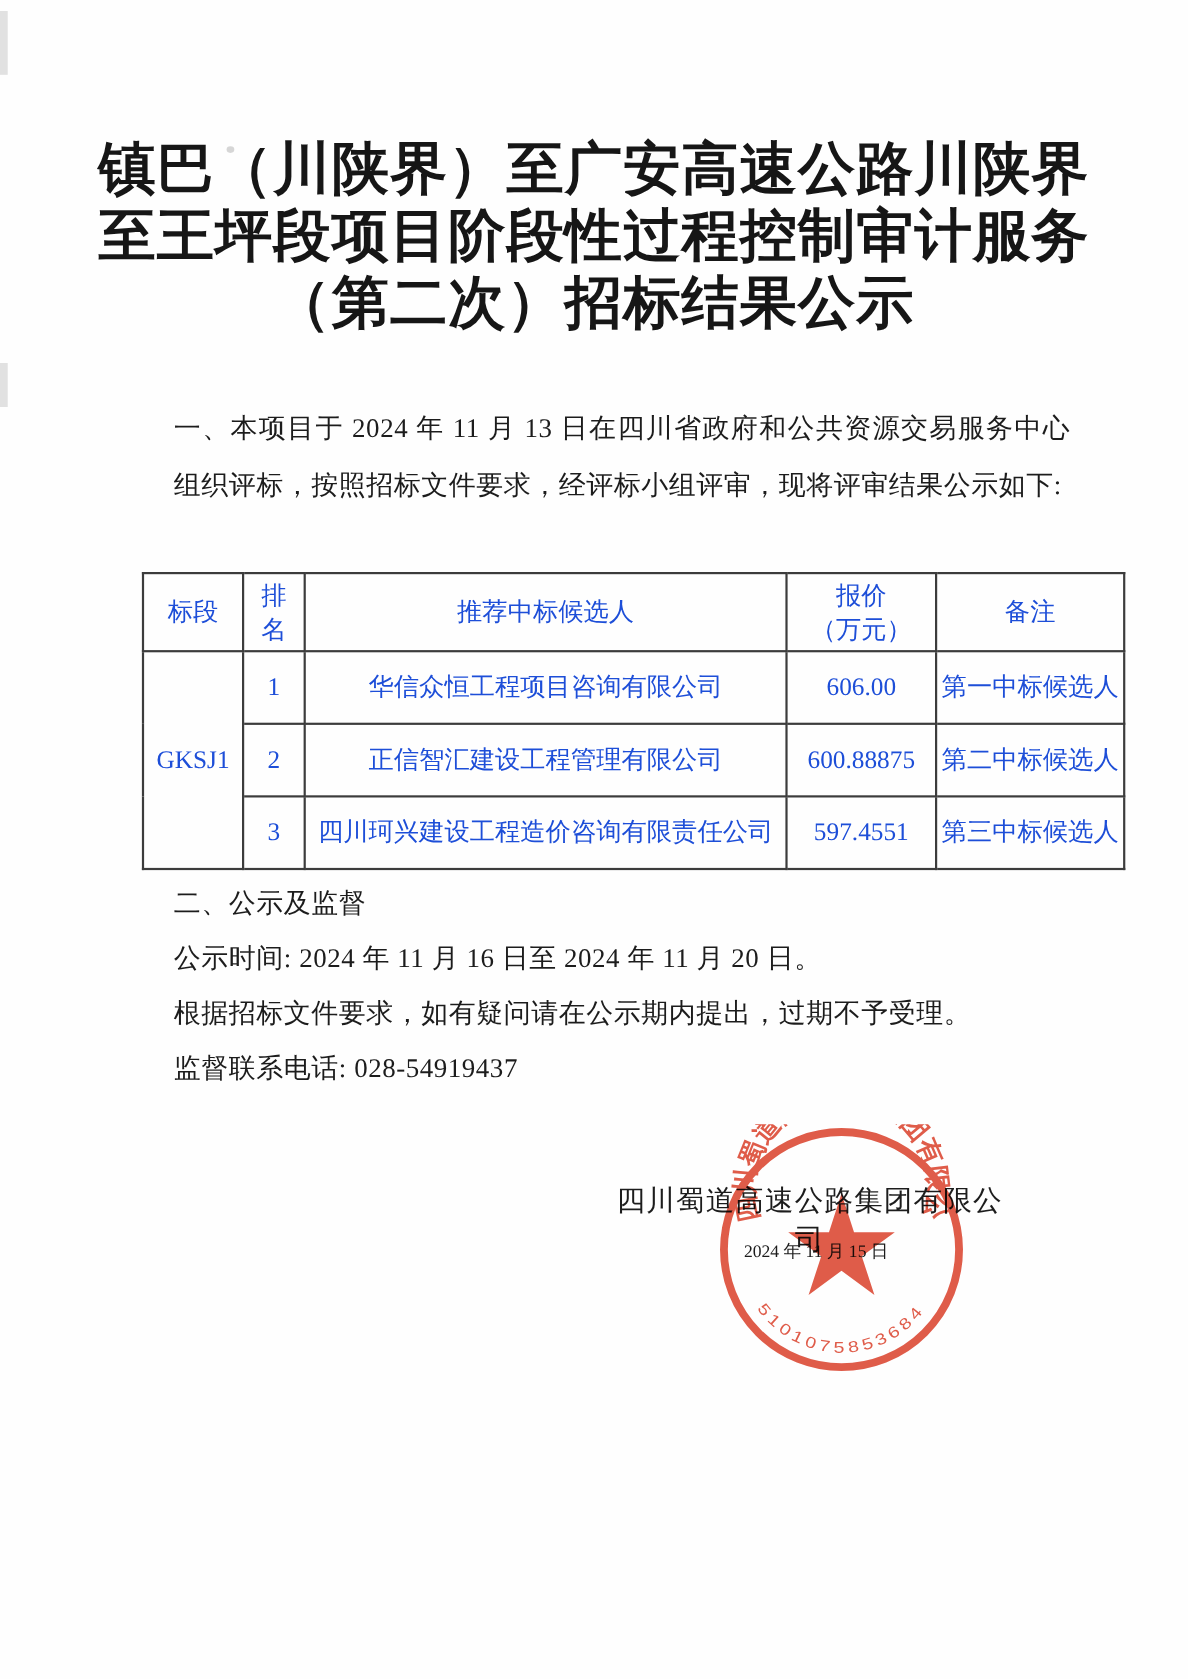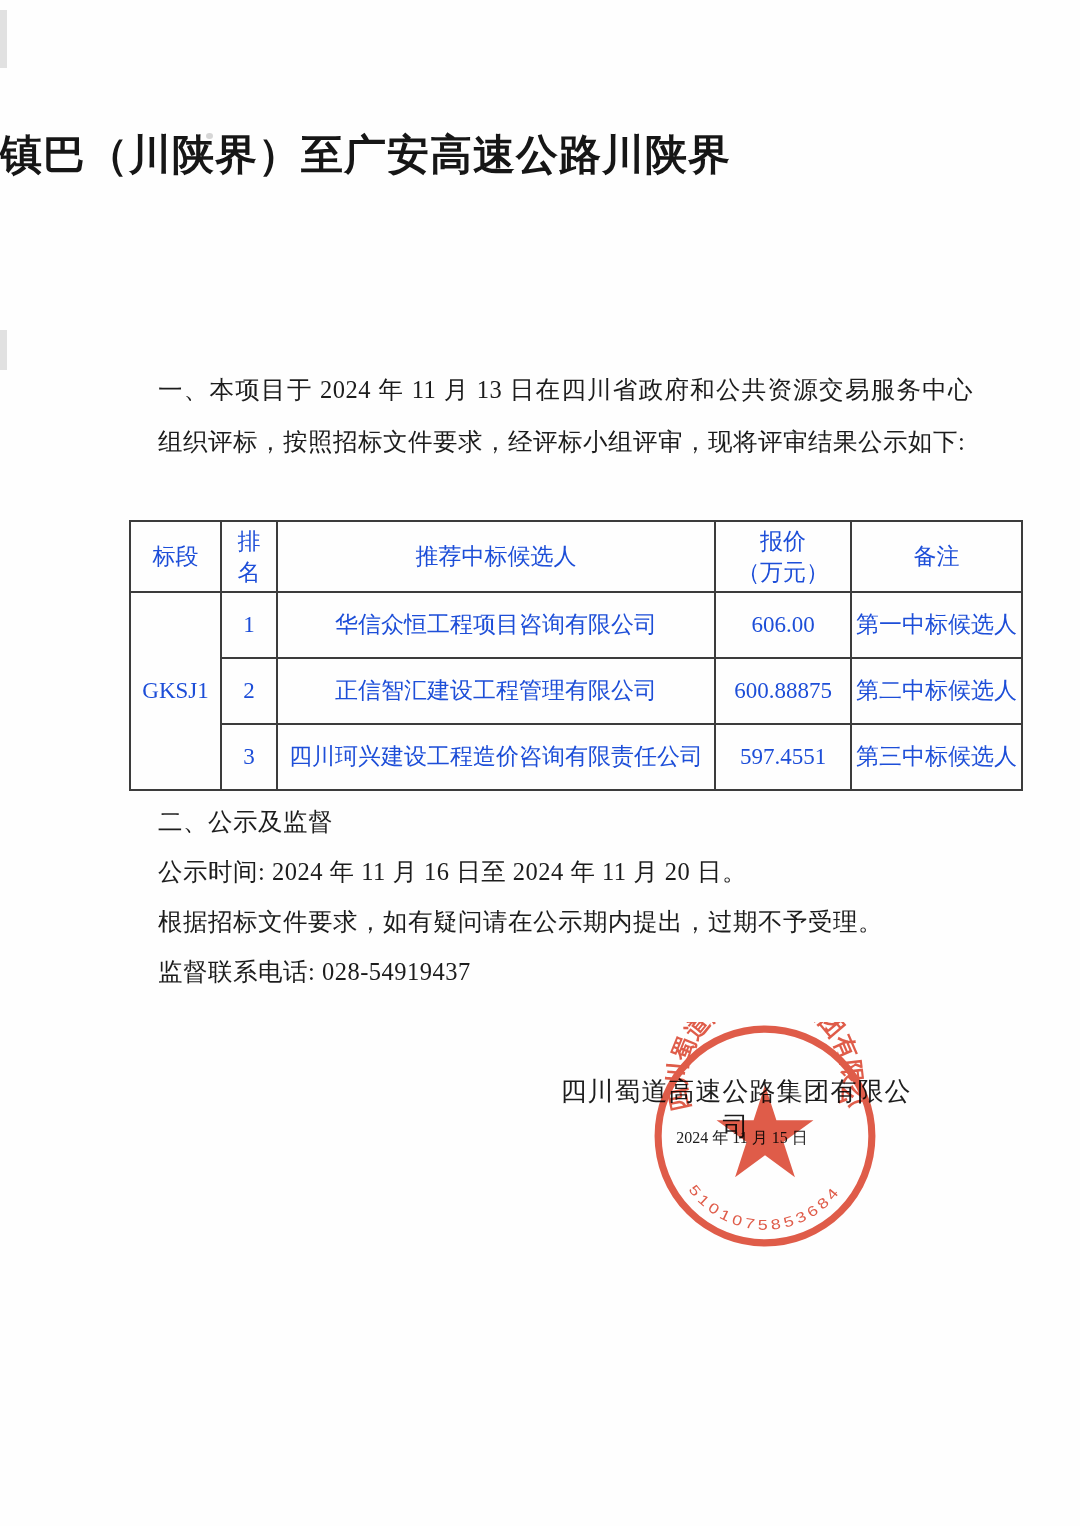--- a/index.html
+++ b/index.html
@@ -4,22 +4,22 @@
 <style>
   html,body { margin:0; padding:0; }
   body {
     width:1080px; height:1526px; position:relative;
     background:#fefefe; overflow:hidden;
     font-family:"Liberation Serif","DejaVu Serif",serif;
     color:#1e1e1e;
   }
   .doc-title {
     position:absolute; top:124px; left:0; width:1080px;
-    font-family:"Liberation Sans","DejaVu Sans",sans-serif;
-    font-weight:900; font-size:42px; line-height:61px; color:#161616;
+    text-align:center; font-family:"Liberation Sans","DejaVu Sans",sans-serif;
+    font-weight:900; font-size:52px; line-height:61px; color:#161616;
     letter-spacing:1px;
   }
   .para {
     position:absolute; left:158px; width:815px;
     font-size:24.5px; line-height:52px; letter-spacing:0.5px;
     text-align:justify; color:#1c1c1c;font-family:Liberation Serif, serif;
   }
   .para1 { top:364px; }
   .line-block { position:absolute; left:158px; font-size:24.5px; letter-spacing:0.5px; color:#1c1c1c; line-height:50px; }
   .sec2 { top:797px; }
@@ -55,20 +55,22 @@
   .artifact { position:absolute; background:#c9c9c9; opacity:0.55; }
   .a1 { left:0; top:10px;  width:7px; height:58px; }
   .a2 { left:0; top:330px; width:7px; height:40px; }
   .a3 { left:206px; top:133px; width:7px; height:6px; border-radius:50%; background:#b5b5b5; }
 </style>
 </head>
 <body>
 
 <div class="doc-title">
   <div>镇巴（川陕界）至广安高速公路川陕界</div>
+  <div>至王坪段项目阶段性过程控制审计服务</div>
+  <div>（第二次）招标结果公示</div>
 </div>
 
 <div class="para para1">一、本项目于 2024 年 11 月 13 日在四川省政府和公共资源交易服务中心组织评标，按照招标文件要求，经评标小组评审，现将评审结果公示如下:</div>
 
 <table class="results-table">
   <tbody>
     <tr class="hdr">
       <th class="c0">标段</th>
       <th class="c1 two-line">
         <span>排</span>

